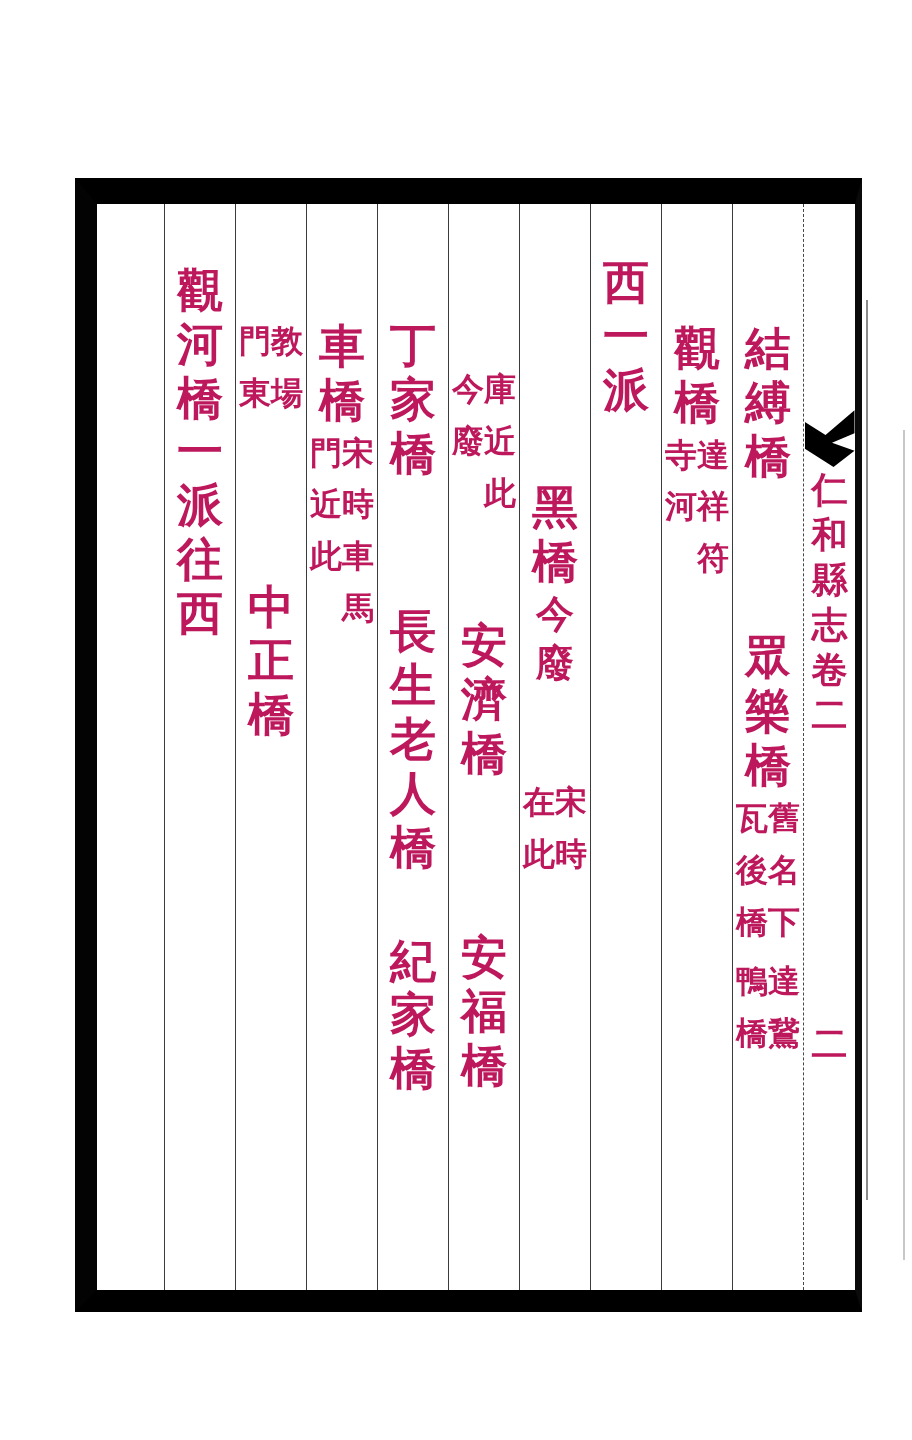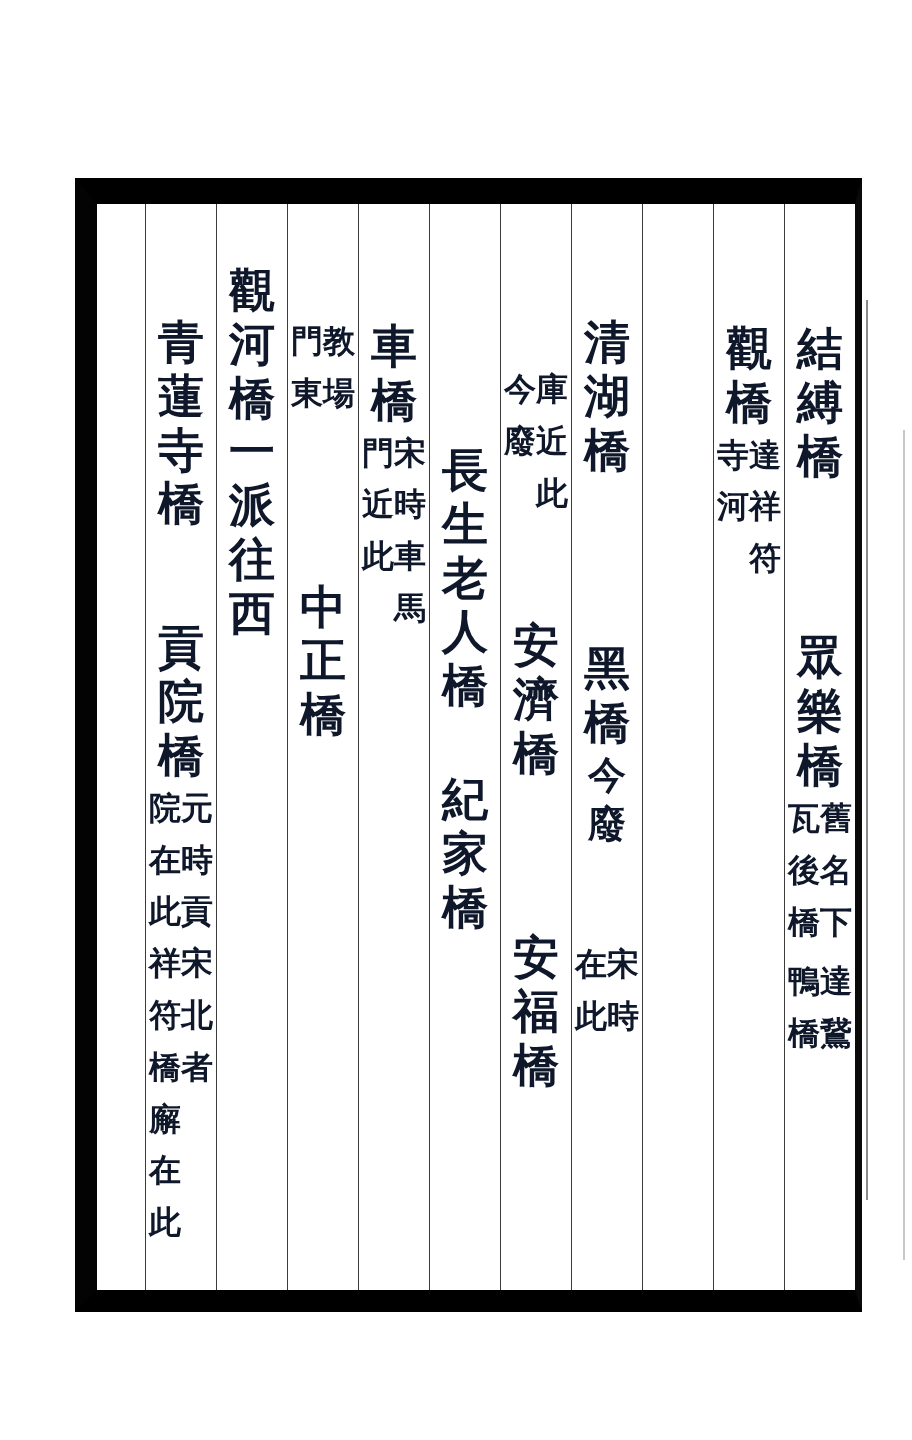--- a/index.html
+++ b/index.html
@@ -22,21 +22,21 @@
     display:flex;flex-direction:row-reverse;align-items:stretch;
   }
   .col{
     flex:0 0 71px;box-sizing:border-box;
     border-left:1.5px solid rgba(10,10,10,.8);
     display:flex;flex-direction:column;align-items:center;
     overflow:hidden;
   }
   .col.title-col{flex:0 0 52px;border-left:1.5px dashed rgba(10,10,10,.75);}
   .vtext{
-    width:1em;margin:0 auto;text-align:left;color:#0f172a;
+    width:1em;margin:0 auto;text-align:left;color:#be185d;
     word-break:break-all;white-space:pre-wrap;
   }
   .big {font-size:46px;line-height:1.17;font-weight:bold;}
   .med {font-size:38px;line-height:1.3;font-weight:bold;}
   .small{font-size:32px;line-height:1.62;font-weight:bold;}
   .ttl {font-size:36px;line-height:1.25;font-weight:bold;}
   .pnum{font-size:36px;line-height:1.2;font-weight:bold;}
   .note{display:flex;flex-direction:row-reverse;justify-content:center;}
   .spacer{width:100%;flex:none;}
   .blot{
@@ -45,20 +45,27 @@
   }
   .edge-line{position:absolute;background:#999;}
   .edge-line.e1{left:866px;top:300px;width:2px;height:900px;background:#8a8a8a;}
   .edge-line.e2{left:903px;top:430px;width:2px;height:830px;background:#c8c8c8;}
 </style>
 </head>
 <body>
 
 <div class="frame">
   <div class="cols" id="cols">
+      <div class="col title-col">
+        <div class="spacer" style="height: 205px;"></div>
+        <div class="blot"></div>
+        <div class="vtext ttl">仁和縣志卷二</div>
+        <div class="spacer" style="height: 285px;"></div>
+        <div class="vtext pnum">二</div>
+      </div>
       <div class="col">
         <div class="spacer" style="height: 118px;"></div>
         <div class="vtext big">結縛橋</div>
         <div class="spacer" style="height: 148px;"></div>
         <div class="vtext big">眾樂橋</div>
         <div class="note">
           <div class="vtext small">舊名下</div>
           <div class="vtext small">瓦後橋</div>
         </div>
         <div class="spacer" style="height: 8px;"></div>
@@ -70,24 +77,24 @@
       <div class="col">
         <div class="spacer" style="height: 118px;"></div>
         <div class="vtext big">觀橋</div>
         <div class="note">
           <div class="vtext small">達祥符</div>
           <div class="vtext small">寺河</div>
         </div>
       </div>
       <div class="col">
         <div class="spacer" style="height: 52px;"></div>
+        <div class="vtext big">西一派</div>
       </div>
       <div class="col">
         <div class="spacer" style="height: 112px;"></div>
-        <div class="vtext big">清湖橋</div>
         <div class="spacer" style="height: 165px;"></div>
         <div class="vtext big">黑橋</div>
         <div class="vtext med">今廢</div>
         <div class="spacer" style="height: 90px;"></div>
         <div class="note">
           <div class="vtext small">宋時</div>
           <div class="vtext small">在此</div>
         </div>
       </div>
       <div class="col">
@@ -96,20 +103,21 @@
           <div class="vtext small">庫近此</div>
           <div class="vtext small">今廢</div>
         </div>
         <div class="spacer" style="height: 100px;"></div>
         <div class="vtext big">安濟橋</div>
         <div class="spacer" style="height: 150px;"></div>
         <div class="vtext big">安福橋</div>
       </div>
       <div class="col">
         <div class="spacer" style="height: 115px;"></div>
+        <div class="vtext big">丁家橋</div>
         <div class="spacer" style="height: 125px;"></div>
         <div class="vtext big">長生老人橋</div>
         <div class="spacer" style="height: 60px;"></div>
         <div class="vtext big">紀家橋</div>
       </div>
       <div class="col">
         <div class="spacer" style="height: 116px;"></div>
         <div class="vtext big">車橋</div>
         <div class="note">
           <div class="vtext small">宋時車馬</div>
@@ -124,26 +132,16 @@
           <div class="vtext small">門東</div>
         </div>
         <div class="spacer" style="height: 6px;"></div>
         <div class="spacer" style="height: 155px;"></div>
         <div class="vtext big">中正橋</div>
       </div>
       <div class="col">
         <div class="spacer" style="height: 60px;"></div>
         <div class="vtext big">觀河橋一派往西</div>
       </div>
-      <div class="col">
-        <div class="spacer" style="height: 112px;"></div>
-        <div class="vtext big">青蓮寺橋</div>
-        <div class="spacer" style="height: 90px;"></div>
-        <div class="vtext big">貢院橋</div>
-        <div class="note">
-          <div class="vtext small">元時貢　　　宋北者</div>
-          <div class="vtext small">院在此祥符橋廨在此</div>
-        </div>
-      </div>
     </div>
 </div>
 <div class="edge-line e1"></div>
 <div class="edge-line e2"></div>
 
 </body></html>

